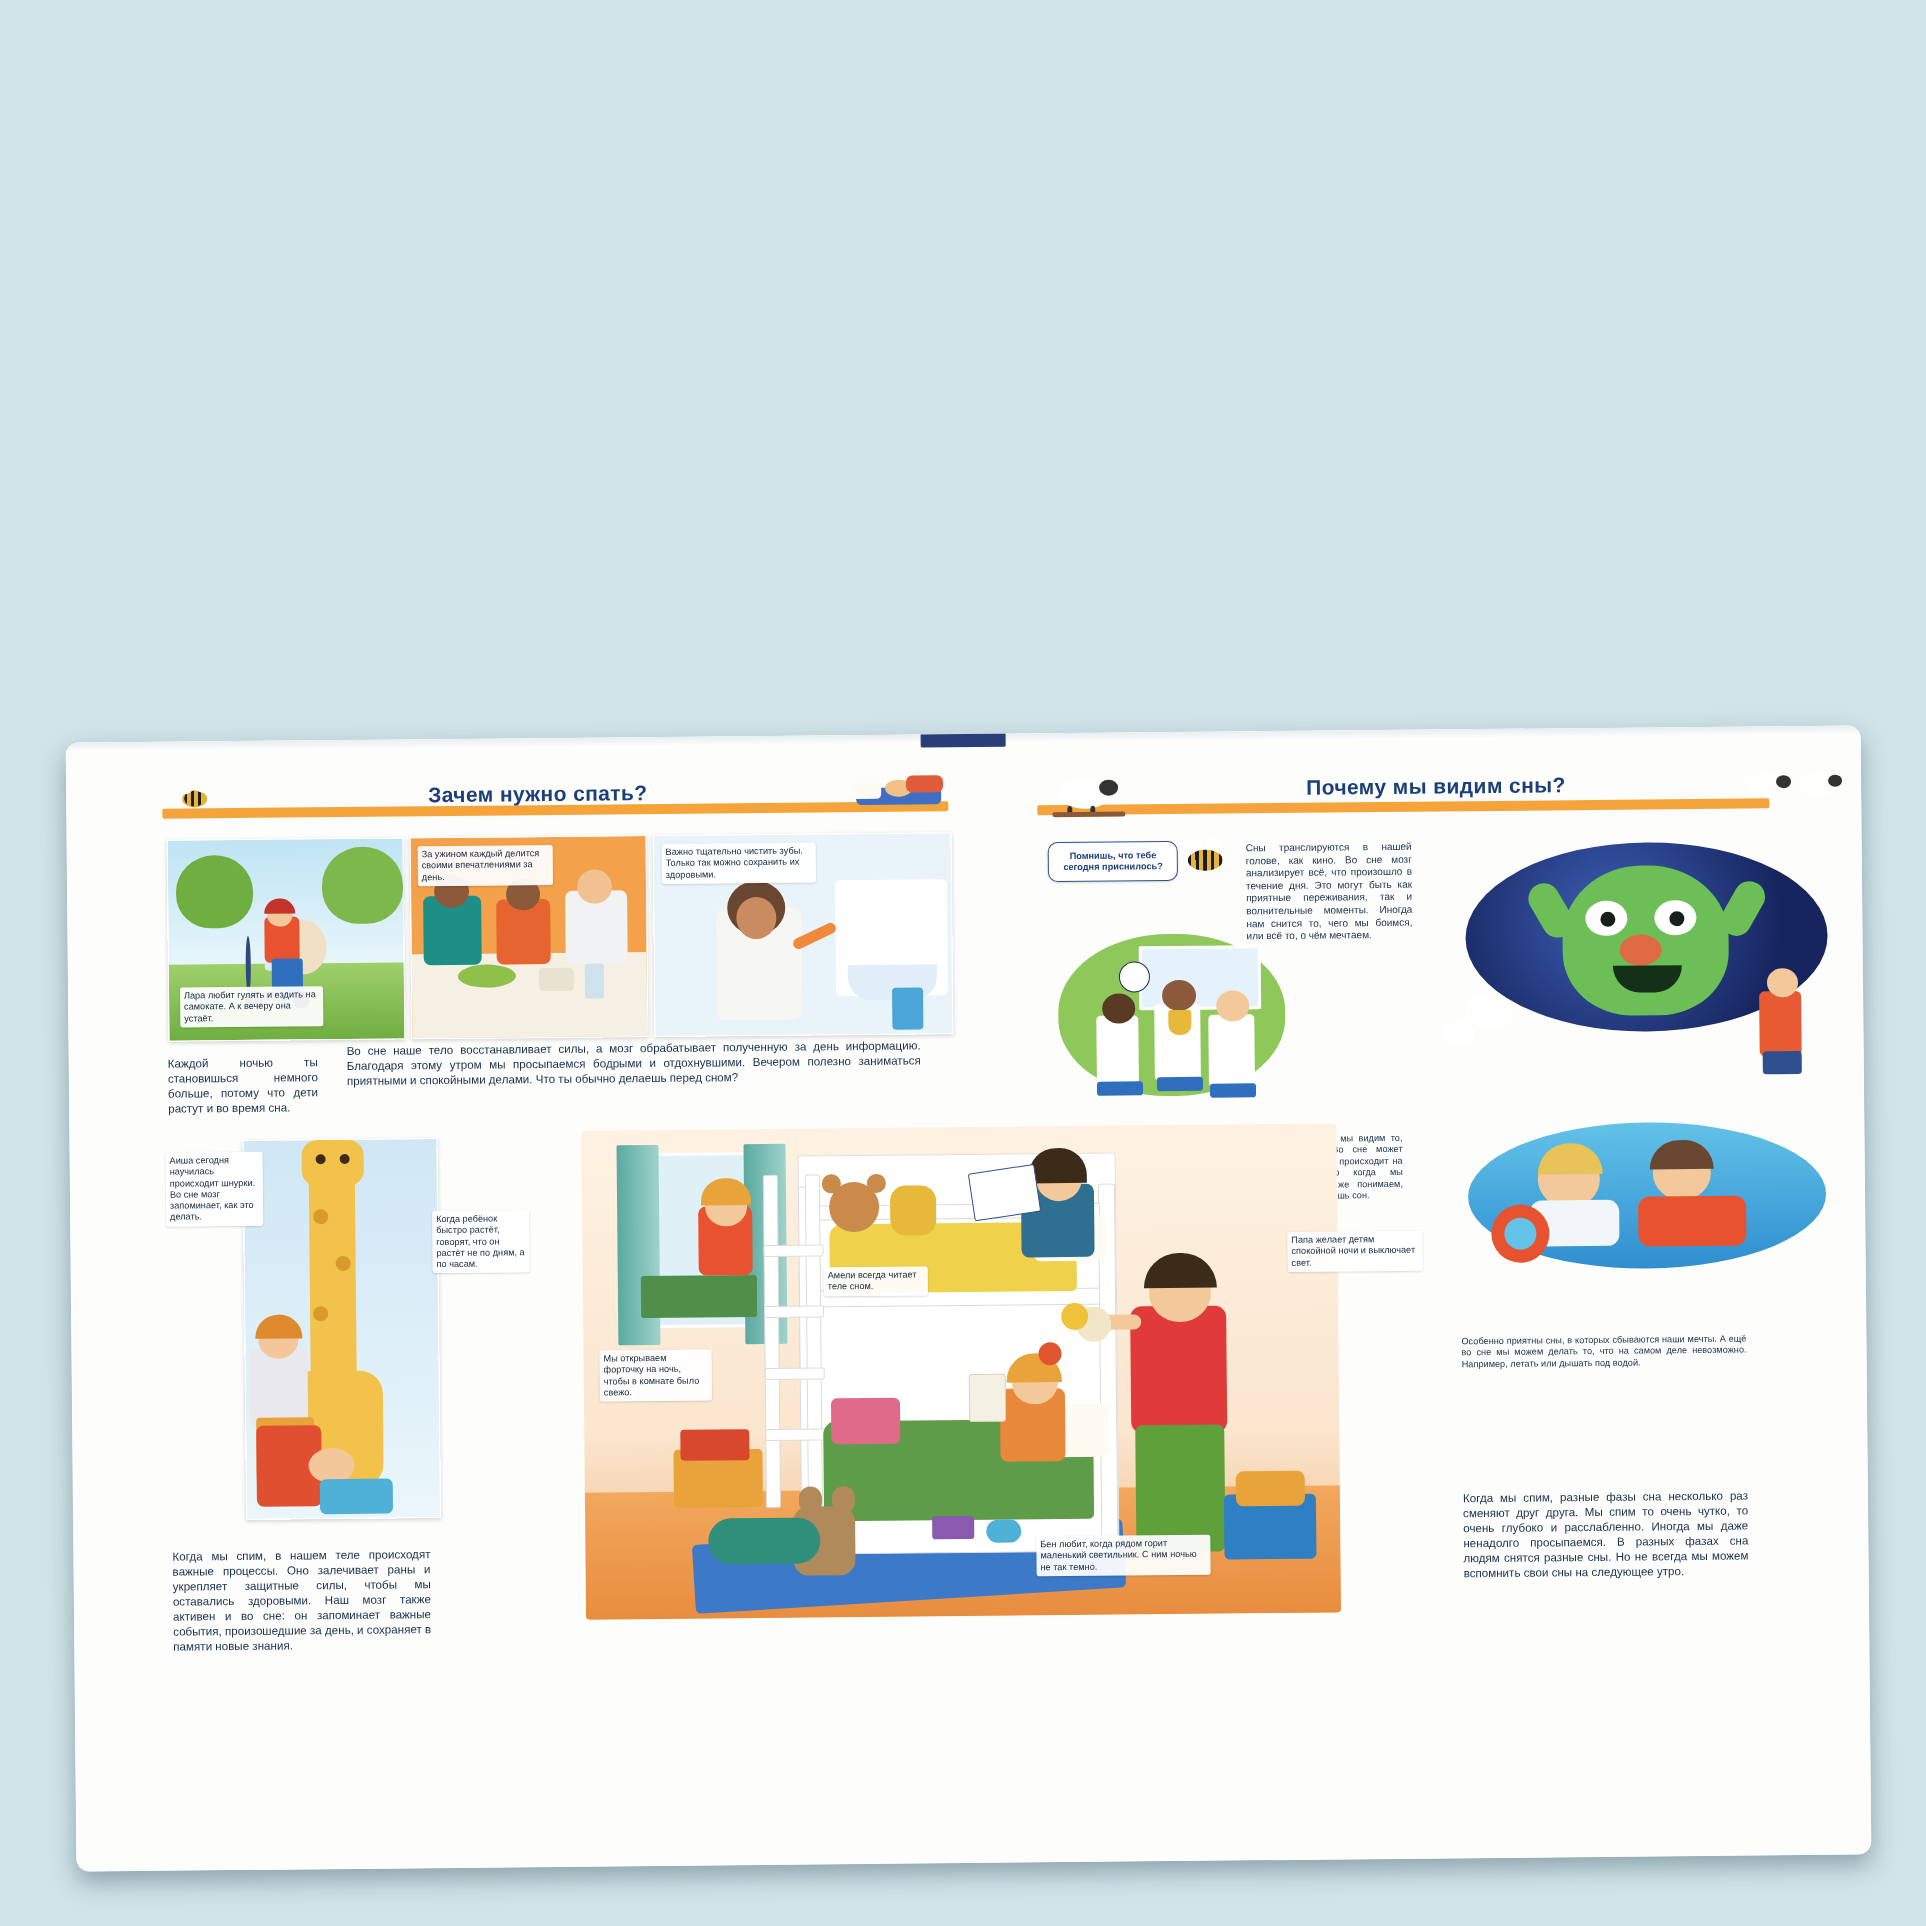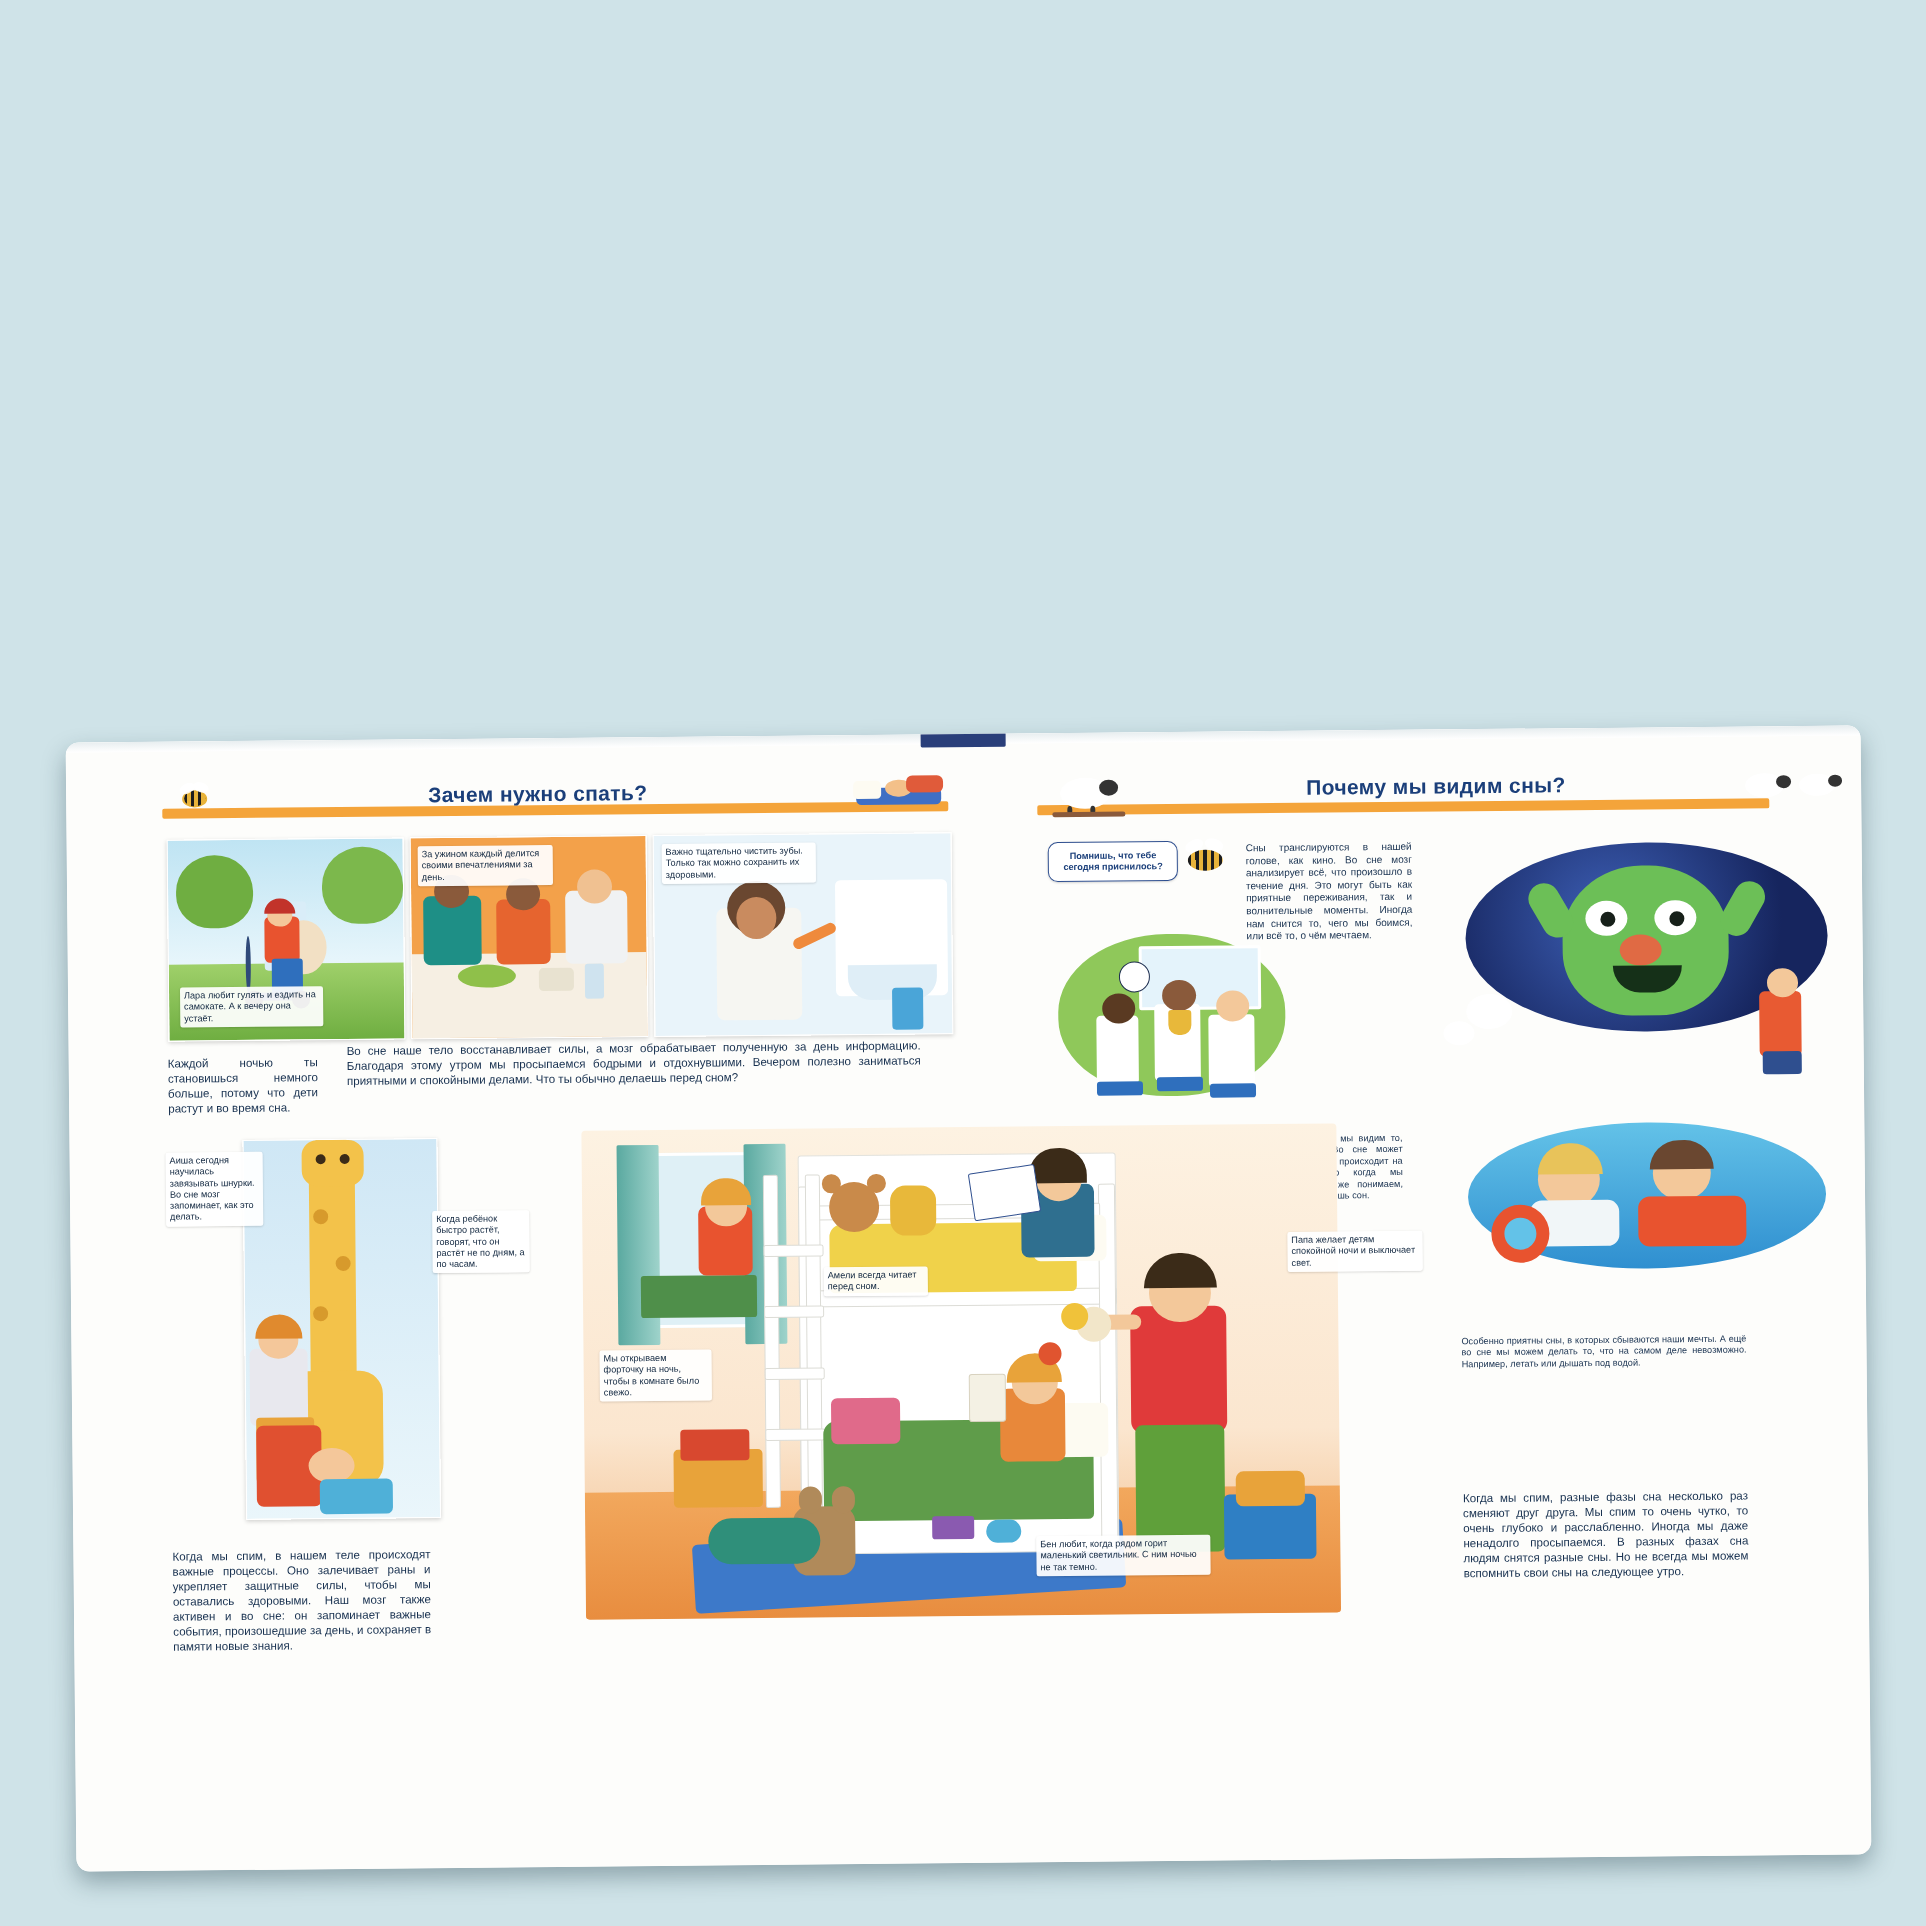--- a/index.html
+++ b/index.html
@@ -192,21 +192,21 @@
         <div class="blob" style="left:91px;top:116px;width:15.4px;height:15.4px;background:#d79a2c;border-radius:50%;"></div>
         <div class="blob" style="left:68px;top:166px;width:15.4px;height:15.4px;background:#d79a2c;border-radius:50%;"></div>
         <div class="kid" style="left:3.9px;top:208px;width:58px;height:77px;background:#e8e8ee;border-radius:6.2px;"></div>
         <div class="blob" style="left:13px;top:181px;width:40px;height:37px;background:#f4c79a;border-radius:50%;"></div>
         <div class="blob" style="left:10px;top:174px;width:47px;height:24px;background:#e08a2e;border-radius:23px 23px 0 0;"></div>
         <div class="kid" style="left:10px;top:277px;width:58px;height:65px;background:#e8a33a;border-radius:3.9px;"></div>
         <div class="kid" style="left:10px;top:285px;width:65px;height:81px;background:#e05030;border-radius:7px;"></div>
         <div class="blob" style="left:62px;top:308px;width:46px;height:35px;background:#f4c79a;border-radius:50%;"></div>
         <div class="kid" style="left:73px;top:339px;width:73px;height:35px;background:#4fb0d8;border-radius:6.2px;"></div>
       </div>
-      <div class="cap" style="left:96px; top:401px; width:89px;">Аиша сегодня научилась завязывать шнурки. Во сне мозг запоминает, как это делать.</div>
+      <div class="cap" style="left:96px; top:401px; width:89px;">Аиша сегодня научилась происходит шнурки. Во сне мозг запоминает, как это делать.</div>
       <div class="cap" style="left:362px; top:462px; width:89px;">Когда ребёнок быстро растёт, говорят, что он растёт не по дням, а по часам.</div>
 
       <div class="txt" style="left:99px; top:797px; width:258px;">Когда мы спим, в нашем теле происходят важные процессы. Оно залечивает раны и укрепляет защитные силы, чтобы мы оставались здоровыми. Наш мозг также активен и во сне: он запоминает важные события, произошедшие за день, и сохраняет в памяти новые знания.</div>
     </div>
 
     <div class="page" id="page-right">
 
       <div class="head-rule" style="left:39px; top:62px; width:732px;"></div>
       <div class="head-title" style="left:308px; top:35px;">Почему  мы  видим  сны?</div>
 
@@ -350,19 +350,19 @@
       <div class="blob" style="left:347px;top:389px;width:42px;height:23px;background:#8a5ab0;border-radius:3.1px;"></div>
       <div class="blob" style="left:401px;top:393px;width:35px;height:23px;background:#4fb0d8;border-radius:11.6px;"></div>
       <div class="blob" style="left:639px;top:370px;width:92px;height:65px;background:#2f7fc4;border-radius:5.4px;"></div>
       <div class="blob" style="left:651px;top:347px;width:69px;height:35px;background:#e8a33a;border-radius:7.7px;"></div>
 
       <div class="blob" style="left:478px;top:177px;width:27px;height:27px;background:#f0c23a;border-radius:50%;"></div>
       <div class="blob" style="left:455px;top:216px;width:23px;height:23px;background:#e0542f;border-radius:50%;"></div>
     </div>
 
     <div class="cap" style="left:528px; top:613px; width:104px;">Мы открываем форточку на ночь, чтобы в комнате было свежо.</div>
-    <div class="cap" style="left:753px; top:532px; width:96px;">Амели всегда читает перед сном.</div>
+    <div class="cap" style="left:753px; top:532px; width:96px;">Амели всегда читает теле сном.</div>
     <div class="cap" style="left:1217px; top:501px; width:127px;">Папа желает детям спокойной ночи и выключает свет.</div>
     <div class="cap" style="left:963px; top:803px; width:166px;">Бен любит, когда рядом горит маленький светильник. С ним ночью не так темно.</div>
 
   </div>
 </div>
 
 
 </body></html>

